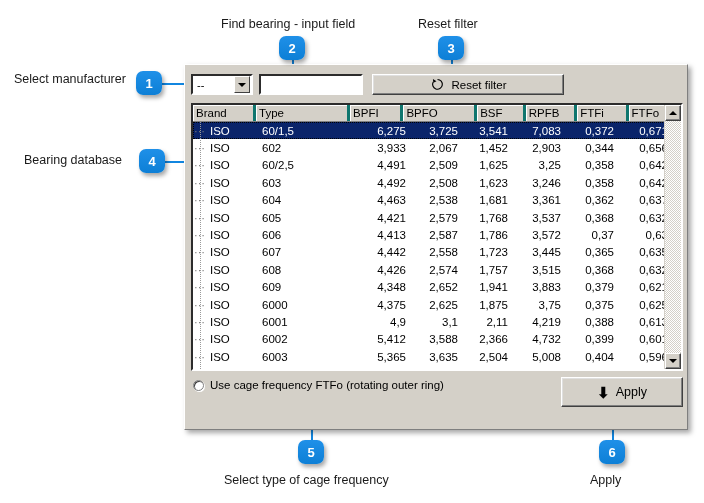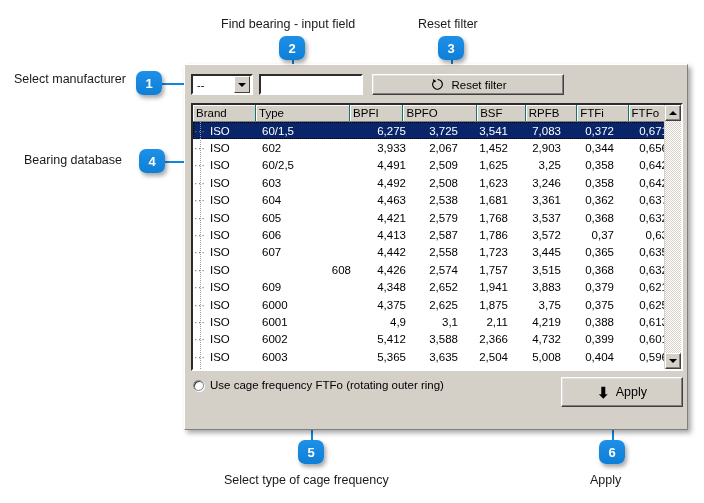--- a/index.html
+++ b/index.html
@@ -141,21 +141,21 @@
   .hdr{
     display:flex;height:17px;
     background:#d4d0c8;
     border-bottom:1px solid #808080;
     box-sizing:border-box;
   }
   .hdr .hc{
     font-size:11.5px;
     line-height:16px;
     padding-left:3px;
-    border-right:1px solid #0f766e;
+    border-right:3px solid #0f766e;
     box-sizing:border-box;
     overflow:hidden;
     white-space:nowrap;
     background:#d4d0c8;
     box-shadow:inset 1px 1px 0 #ffffff;
     cursor:default;
   }
   .body{position:relative;height:249px;overflow:hidden;}
   .row{
     display:flex;height:17.4px;align-items:center;
@@ -373,21 +373,21 @@
           <span class="cell num" style="width: 55px;">4,442</span>
           <span class="cell num" style="width: 52px;">2,558</span>
           <span class="cell num" style="width: 50px;">1,723</span>
           <span class="cell num" style="width: 53px;">3,445</span>
           <span class="cell num" style="width: 53px;">0,365</span>
           <span class="cell num" style="width: 54px;">0,635</span>
         </div>
         <div class="row">
           <span class="treeline">···</span>
           <span class="cell" style="width: 52px;">ISO</span>
-          <span class="cell" style="width: 97px; text-align: right;">608</span>
+          <span class="cell" style="width: 97px;">608</span>
           <span class="cell num" style="width: 55px;">4,426</span>
           <span class="cell num" style="width: 52px;">2,574</span>
           <span class="cell num" style="width: 50px;">1,757</span>
           <span class="cell num" style="width: 53px;">3,515</span>
           <span class="cell num" style="width: 53px;">0,368</span>
           <span class="cell num" style="width: 54px;">0,632</span>
         </div>
         <div class="row">
           <span class="treeline">···</span>
           <span class="cell" style="width: 52px;">ISO</span>

